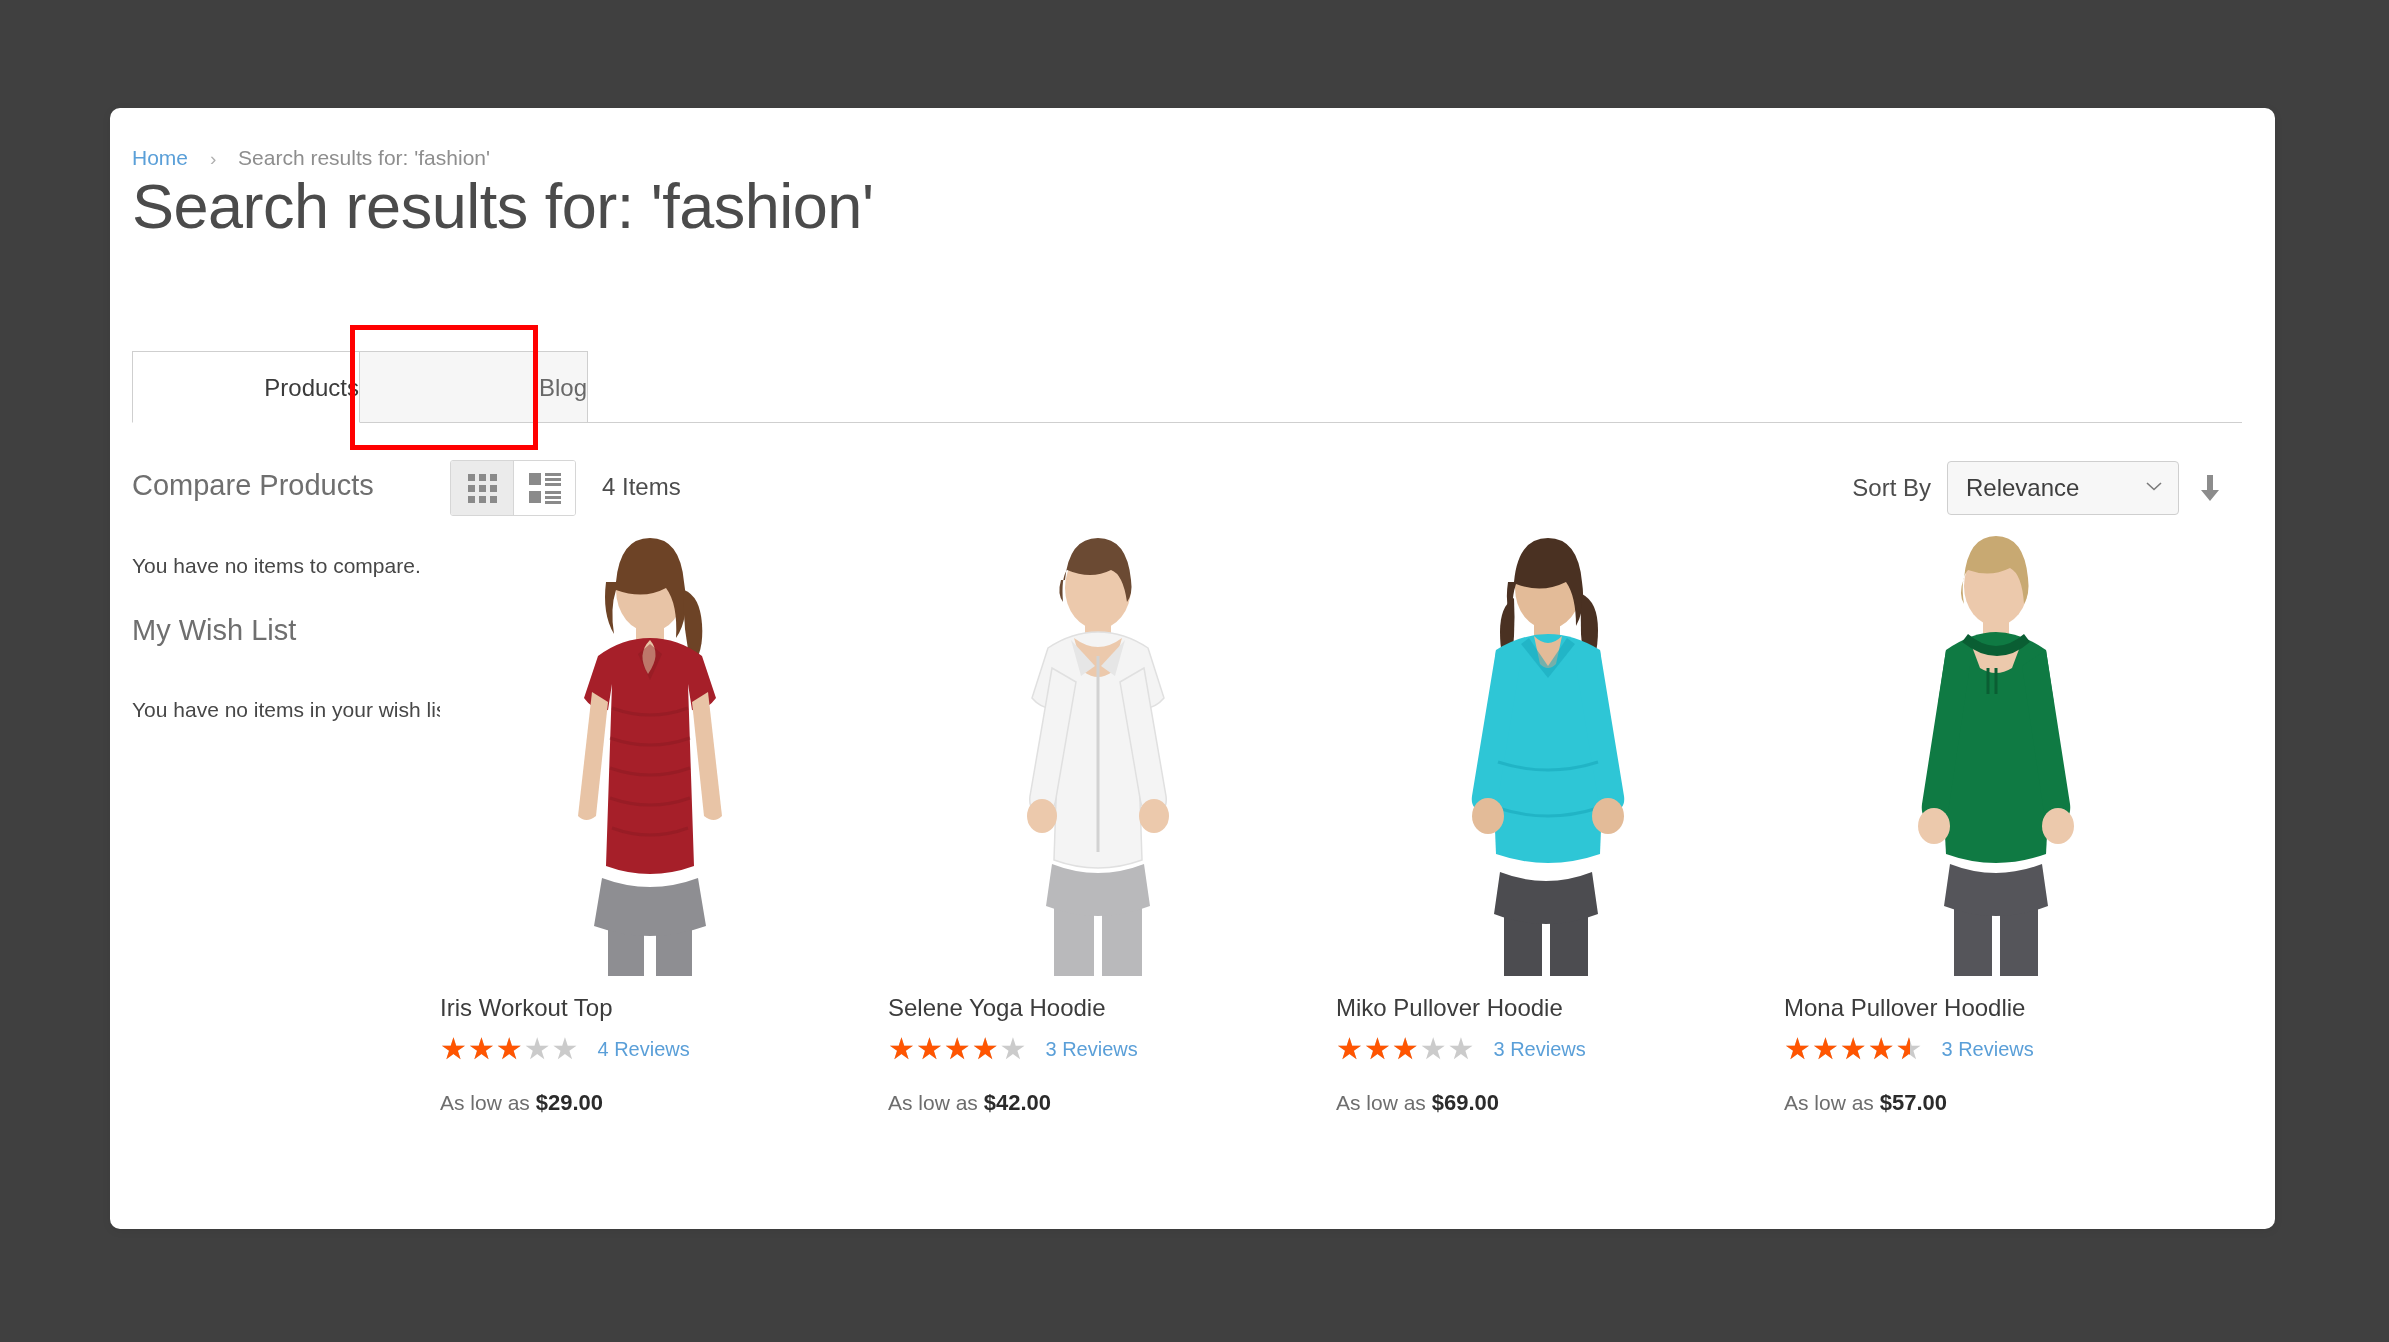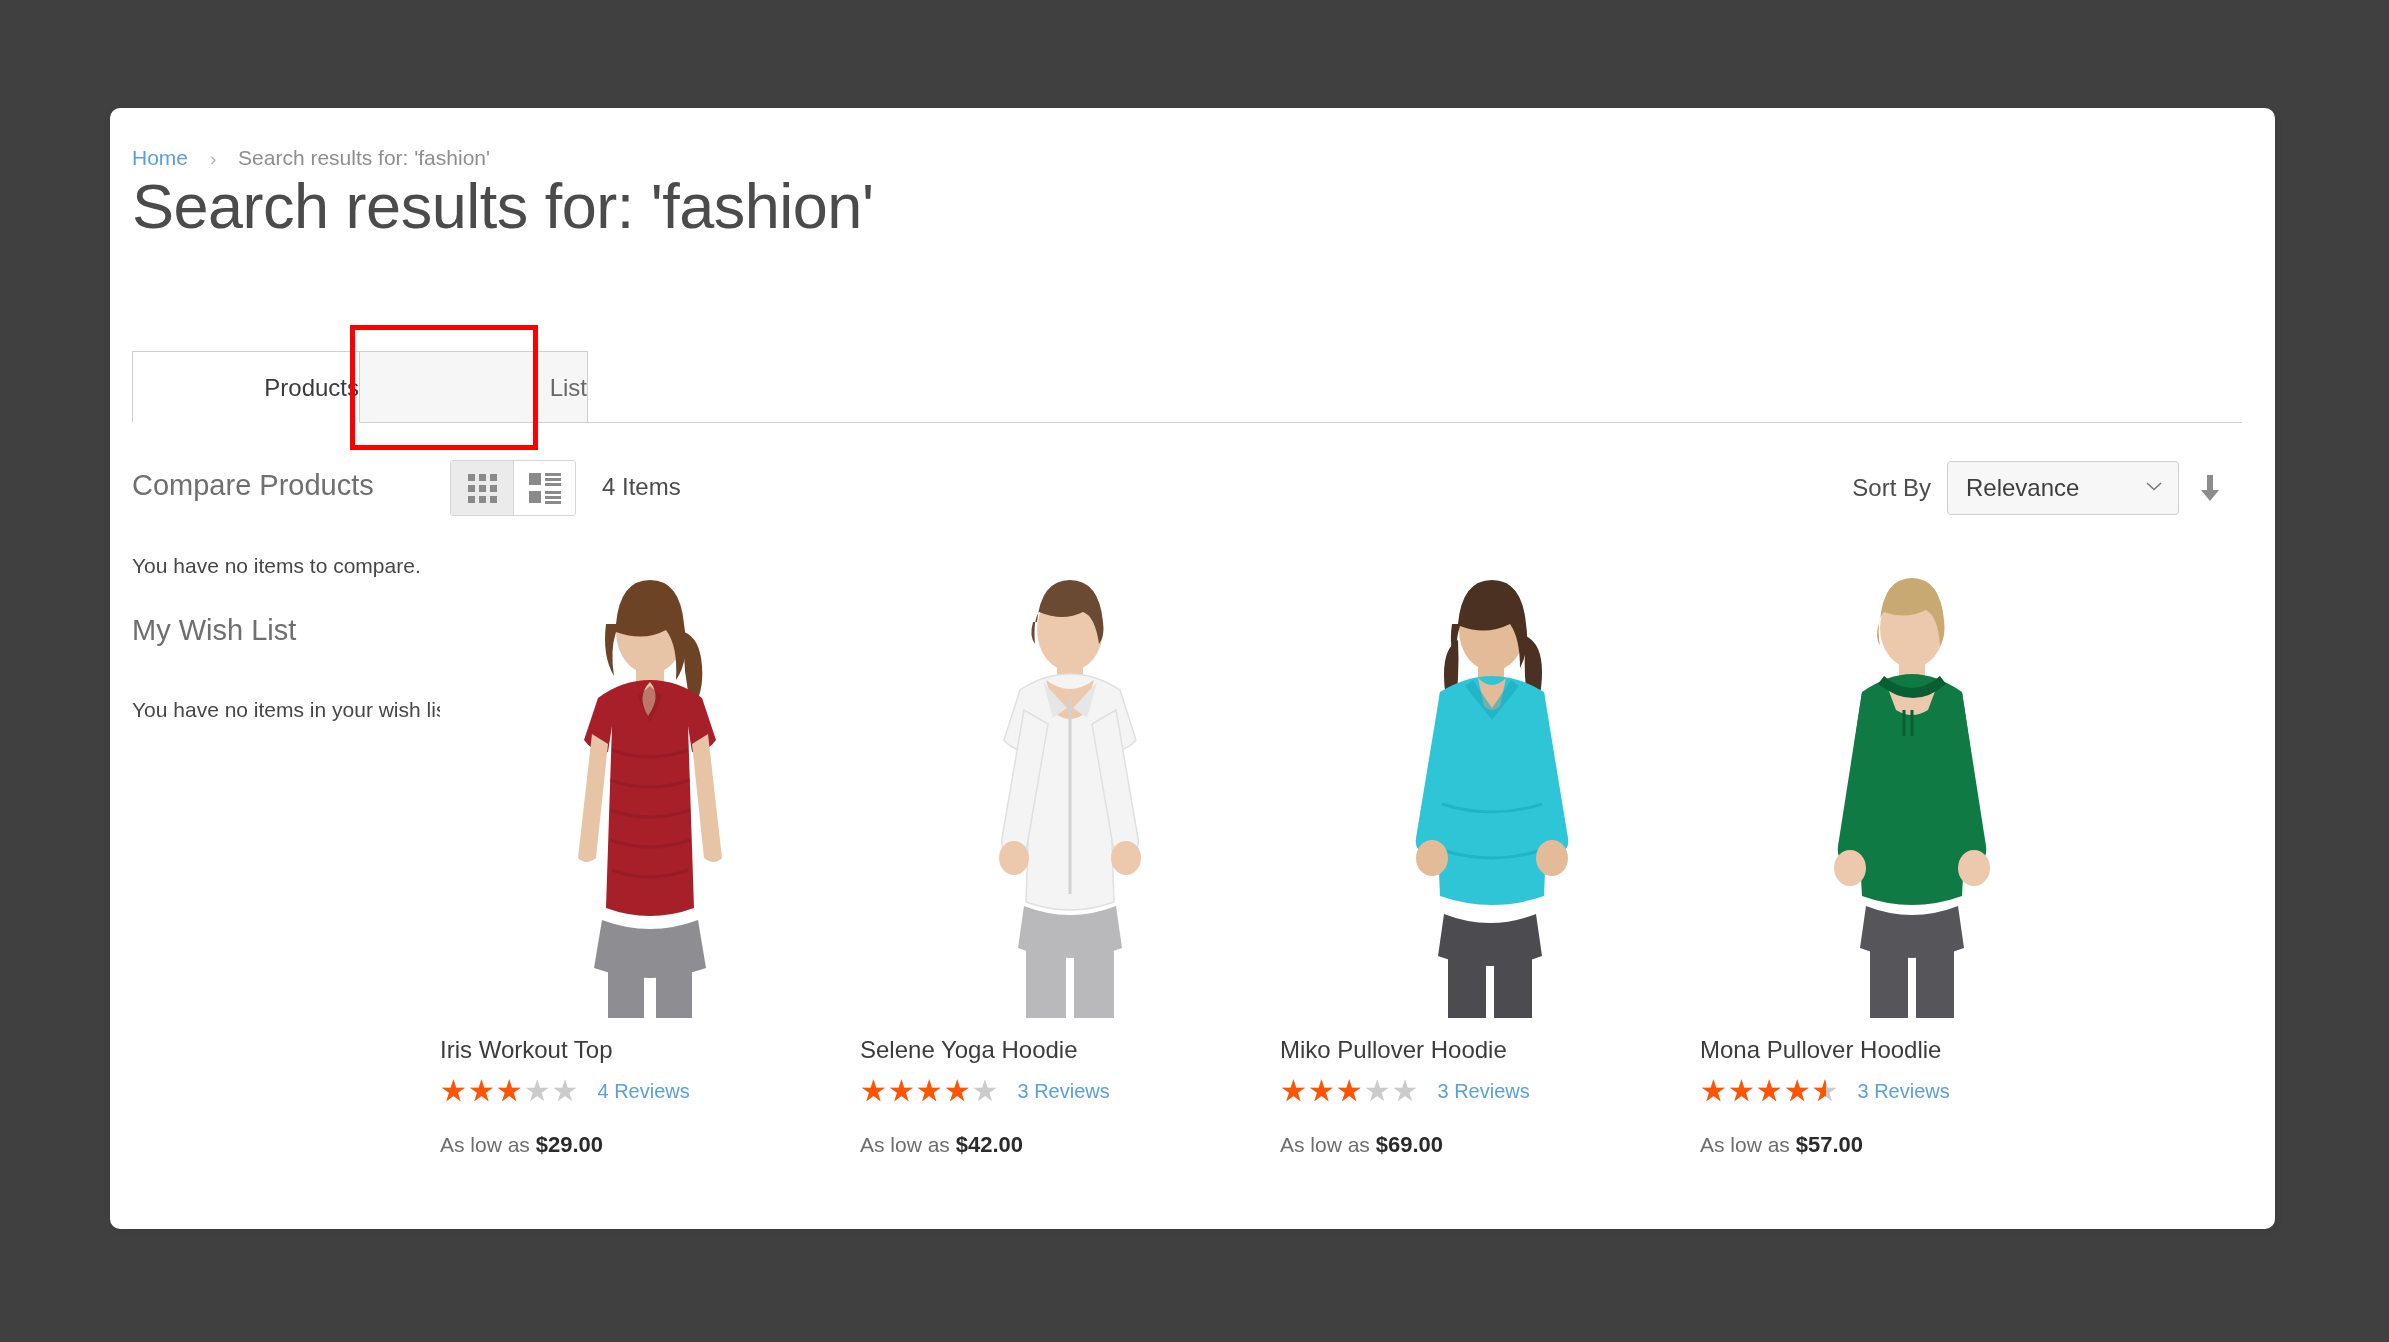--- a/index.html
+++ b/index.html
@@ -231,23 +231,24 @@
     margin-left: 20px;
     width: 22px;
     height: 30px;
     cursor: pointer;
   }
 
   
   #product-grid {
     position: absolute;
     left: 330px;
-    top: 450px;
+    top: 408px;
     right: 16px;
     display: flex;
+    gap: 28px;
   }
   .product {
     width: 420px;
     position: relative;
   }
   .photo {
     width: 100%;
     height: 460px;
     background: #ffffff;
     position: relative;
@@ -311,21 +312,21 @@
     </div>
 
     <h1 id="page-title">Search results for: 'fashion'</h1>
 
     <div id="tab-underline"></div>
     <div id="tabs">
       <div class="tab active">
         <span>Products</span>
       </div>
       <div class="tab inactive">
-        <span>List</span>
+        <span>Blog</span>
       </div>
     </div>
     <div id="blog-highlight"></div>
 
     <div id="sidebar">
       <div class="side-heading" id="compare-heading">Compare Products</div>
       <div class="side-text" id="compare-empty">You have no items to compare.</div>
       <div class="side-heading" id="wishlist-heading">My Wish List</div>
       <div class="side-text" id="wishlist-empty">You have no items in your wish list.</div>
     </div>

